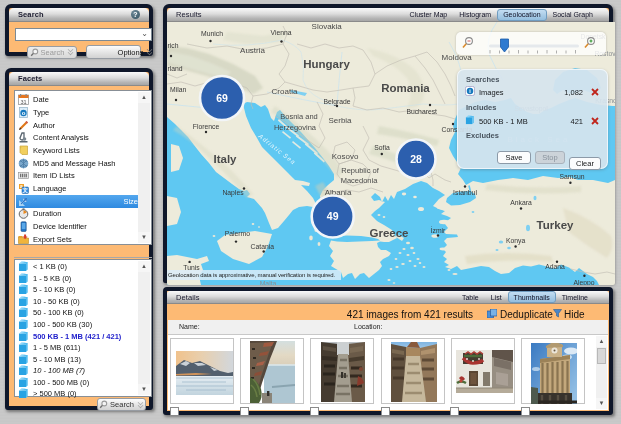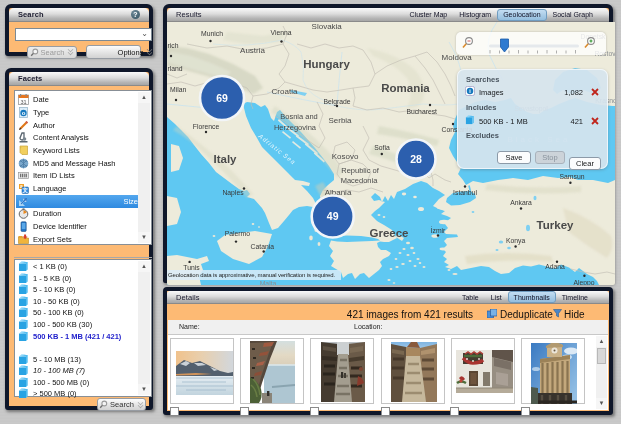--- a/index.html
+++ b/index.html
@@ -224,20 +224,28 @@
           </svg></span>
         <span>100 - 500 KB (30)</span>
       </div>
       <div class="row" style="top:70.86px;height:11.5px;color:#2222cc;font-weight:bold;">
         <span class="ic"><svg width="11" height="11" viewBox="0 0 11 11">
             <rect x="1" y="2.5" width="7" height="7.5" fill="#29a3e3"></rect>
             <path d="M3,2.5 L8,2.5 L8,10 L9.7,8.6 L9.7,1 L4.7,1 Z" fill="#55bdf0"></path>
             <path d="M1,2.5 L3.6,0.3 L8,0.6 L4,2.5 Z" fill="#88d4f8" opacity="0.9"></path>
           </svg></span>
         <span>500 KB - 1 MB (421 / 421)</span>
+      </div>
+      <div class="row" style="top:82.42px;height:11.5px;">
+        <span class="ic"><svg width="11" height="11" viewBox="0 0 11 11">
+            <rect x="1" y="2.5" width="7" height="7.5" fill="#29a3e3"></rect>
+            <path d="M3,2.5 L8,2.5 L8,10 L9.7,8.6 L9.7,1 L4.7,1 Z" fill="#55bdf0"></path>
+            <path d="M1,2.5 L3.6,0.3 L8,0.6 L4,2.5 Z" fill="#88d4f8" opacity="0.9"></path>
+          </svg></span>
+        <span>1 - 5 MB (611)</span>
       </div>
       <div class="row" style="top:93.98px;height:11.5px;">
         <span class="ic"><svg width="11" height="11" viewBox="0 0 11 11">
             <rect x="1" y="2.5" width="7" height="7.5" fill="#29a3e3"></rect>
             <path d="M3,2.5 L8,2.5 L8,10 L9.7,8.6 L9.7,1 L4.7,1 Z" fill="#55bdf0"></path>
             <path d="M1,2.5 L3.6,0.3 L8,0.6 L4,2.5 Z" fill="#88d4f8" opacity="0.9"></path>
           </svg></span>
         <span>5 - 10 MB (13)</span>
       </div>
       <div class="row" style="top:105.54px;height:11.5px;font-style:italic;">

